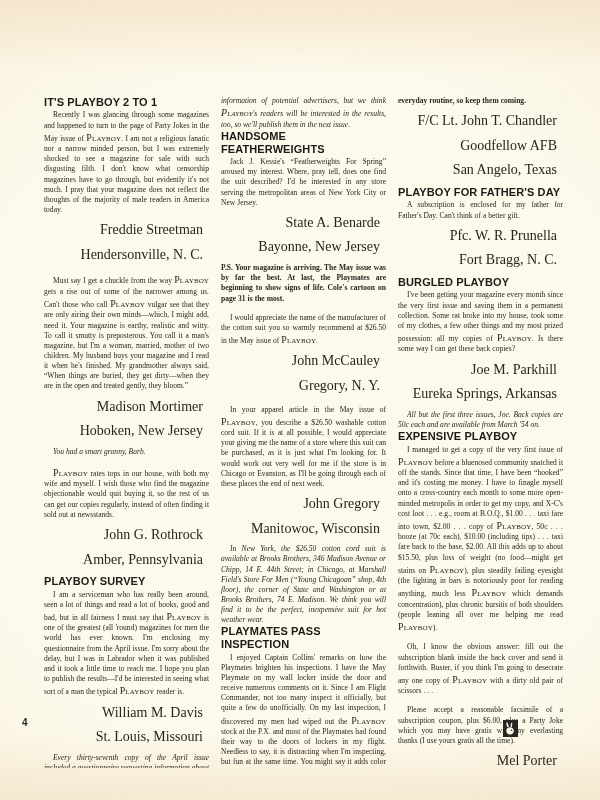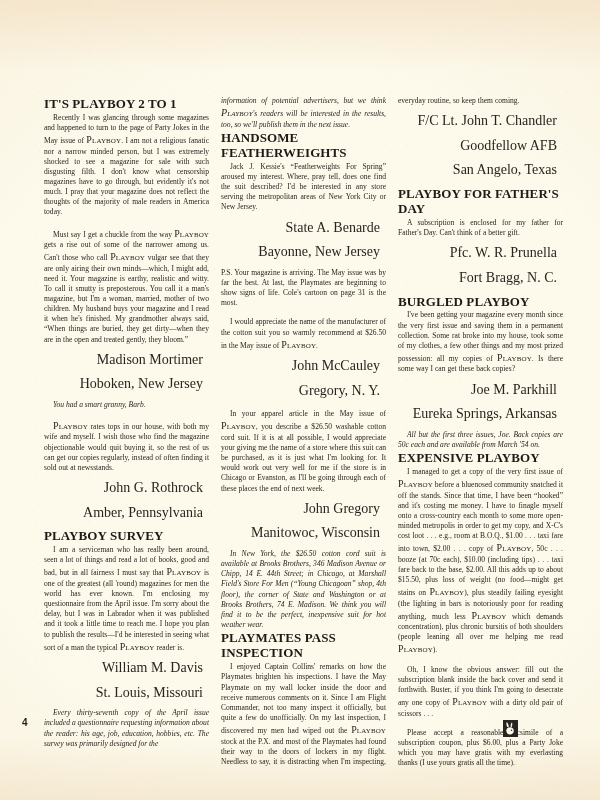--- a/index.html
+++ b/index.html
@@ -51,40 +51,40 @@
     align-items: flex-start;
   }
   .col {
     width: 165px;
     flex: 0 0 165px;
     height: 672px;
     overflow: hidden;
   }
 
   .hd {
-    font-family: Liberation Serif, serif;
+    font-family: Liberation Sans, sans-serif;
     font-weight: bold;
-    font-size: 13px;
+    font-size: 11px;
     letter-spacing: .1px;
     margin: 0 0 1.5px 0;
     line-height: 1.18;
     color: #1d1a17;
   }
   .hd.sp { }
 
   p.body {
     margin: 0 0 0 0;
     font-size: 7.55px;
     line-height: 1.345;
     text-align: justify;
     text-indent: 9px;
     color: #2a2420;
     word-spacing: .1px;
   }
-  p.body.cont { text-indent: 0; }
+  p.body.cont { text-indent: 0; font-weight: bold; }
   p.body.gap { margin-top: 9px; }
 
   p.ital {
     margin: 0;
     font-size: 7.55px;
     line-height: 1.345;
     text-align: justify;
     text-indent: 9px;
     font-style: italic;
     color: #2a2420;
@@ -127,20 +127,24 @@
 </head>
 <body>
 
 <div class="paper"></div>
 <div class="grain"></div>
 
 <div class="columns">
   <div class="col" id="c0">
       <div class="hd">IT'S PLAYBOY 2 TO 1</div>
       <p class="body">Recently I was glancing through some magazines and happened to turn to the page of Party Jokes in the May issue of <span class="sc">Playboy</span>. I am not a religious fanatic nor a narrow minded person, but I was extremely shocked to see a magazine for sale with such disgusting filth. I don't know what censorship magazines have to go through, but evidently it's not much. I pray that your magazine does not reflect the thoughts of the majority of male readers in America today.</p>
+      <div>
+        <div class="sig">Freddie Streetman</div>
+        <div class="sig">Hendersonville, N. C.</div>
+      </div>
       <p class="body gap">Must say I get a chuckle from the way <span class="sc">Playboy</span> gets a rise out of some of the narrower among us. Can't those who call <span class="sc">Playboy</span> vulgar see that they are only airing their own minds—which, I might add, need it. Your magazine is earthy, realistic and witty. To call it smutty is preposterous. You call it a man's magazine, but I'm a woman, married, mother of two children. My husband buys your magazine and I read it when he's finished. My grandmother always said, “When things are buried, they get dirty—when they are in the open and treated gently, they bloom.”</p>
       <div>
         <div class="sig">Madison Mortimer</div>
         <div class="sig">Hoboken, New Jersey</div>
       </div>
       <p class="ital">You had a smart granny, Barb.</p>
       <p class="body gap"><span class="sc">Playboy</span> rates tops in our house, with both my wife and myself. I wish those who find the magazine objectionable would quit buying it, so the rest of us can get our copies regularly, instead of often finding it sold out at newsstands.</p>
       <div>
         <div class="sig">John G. Rothrock</div>
         <div class="sig">Amber, Pennsylvania</div>

